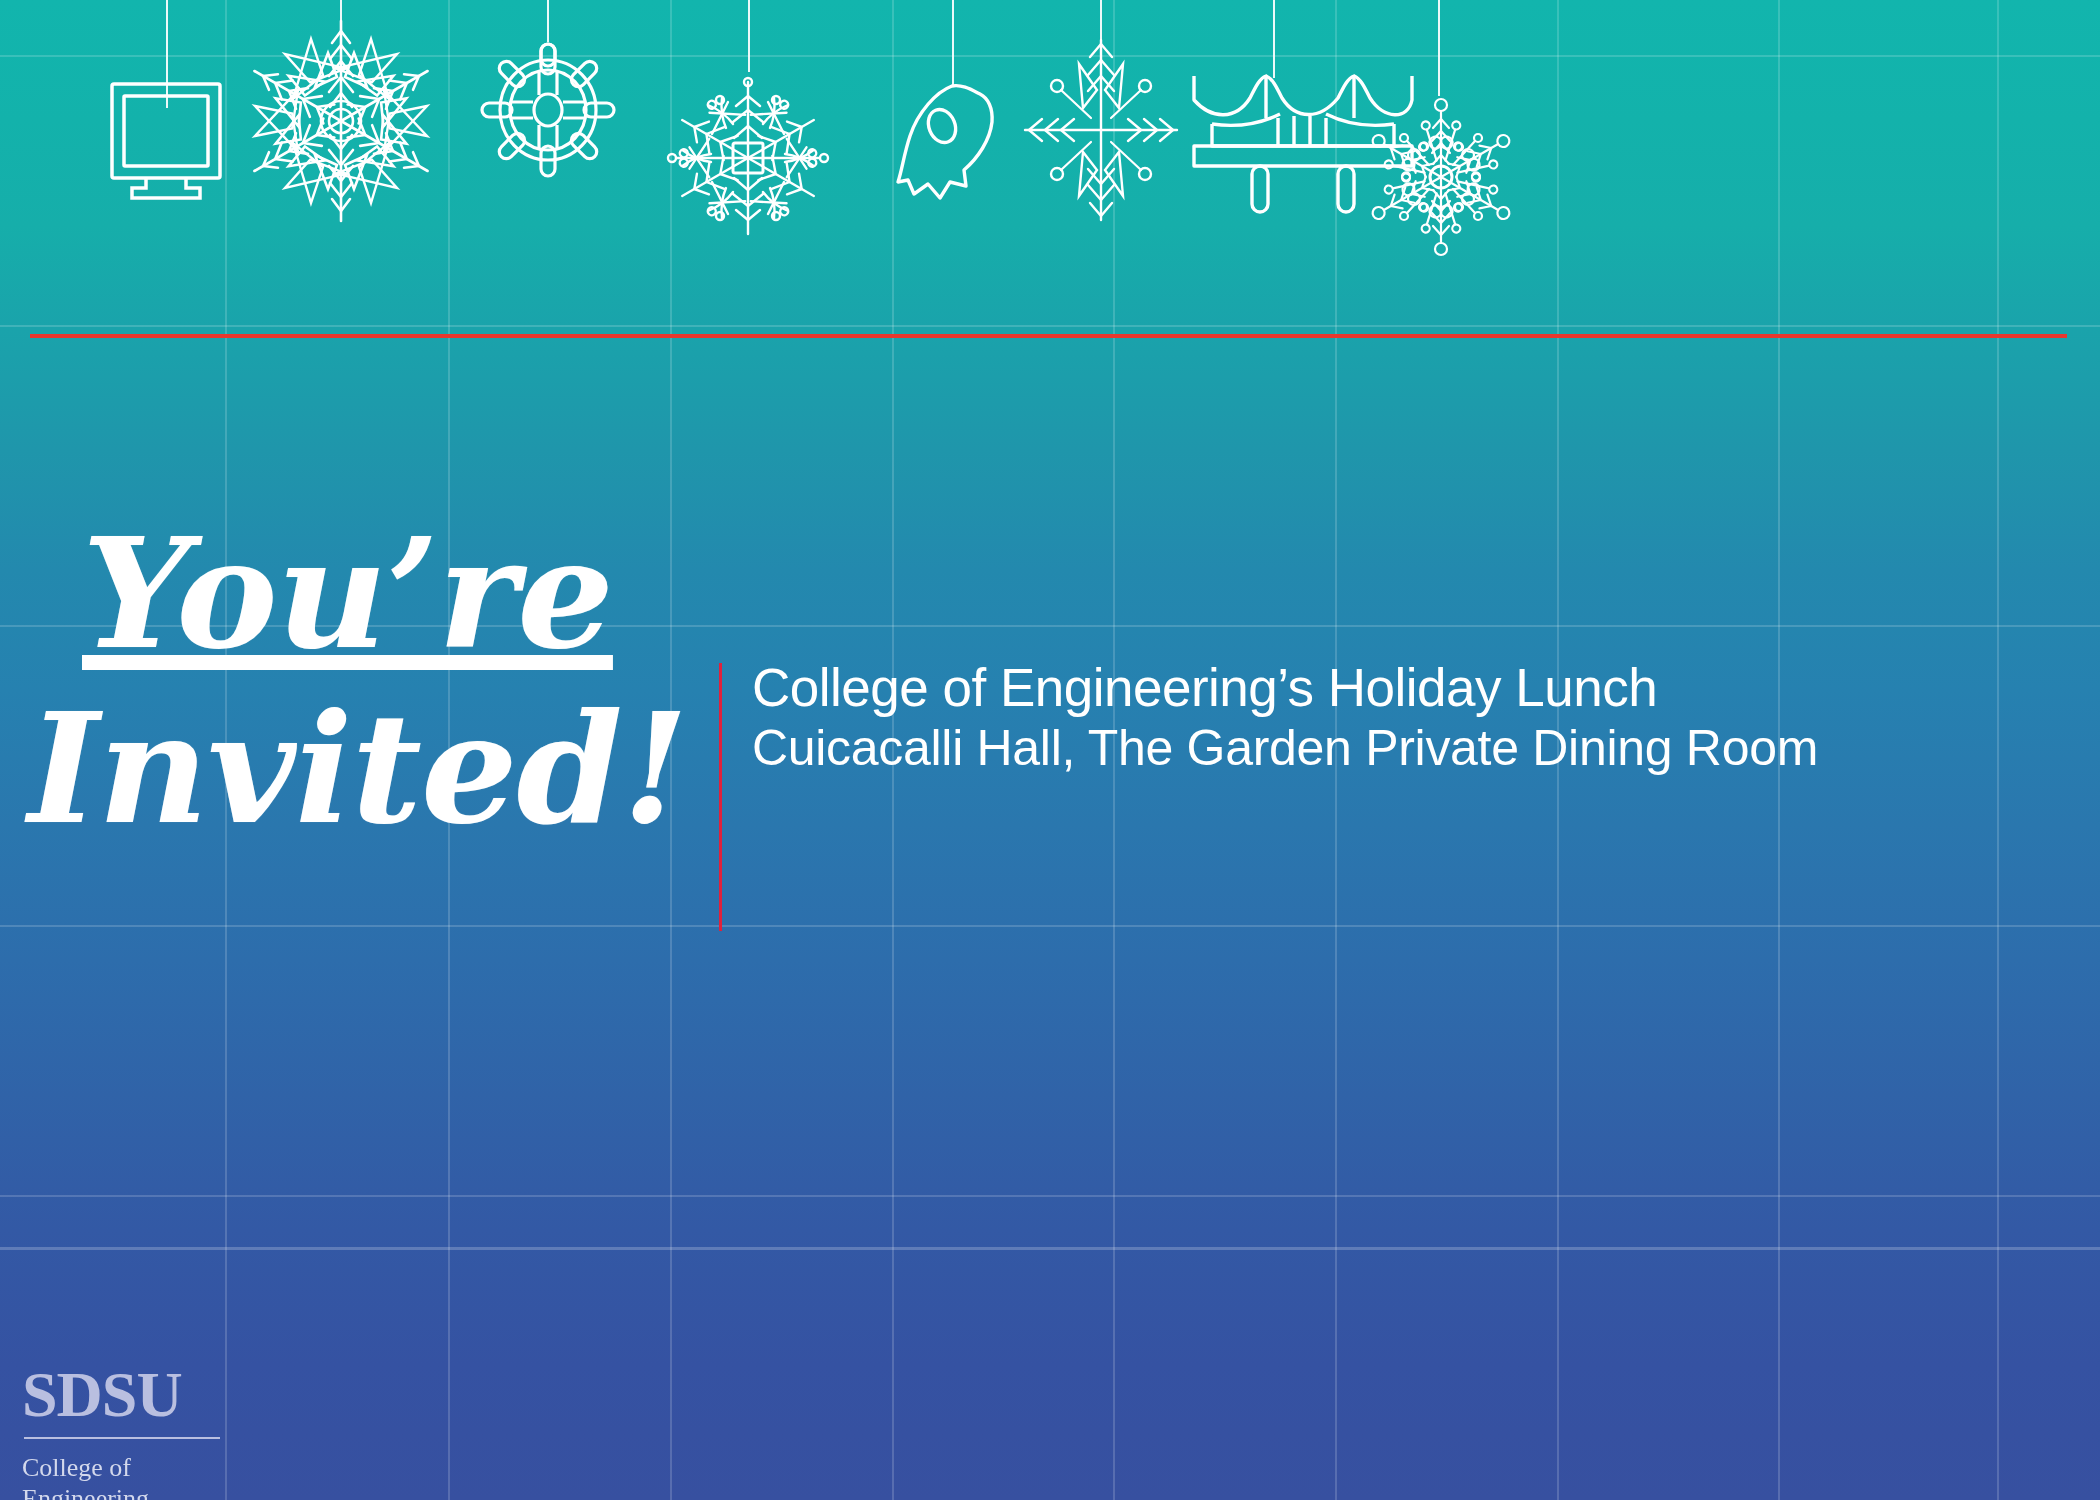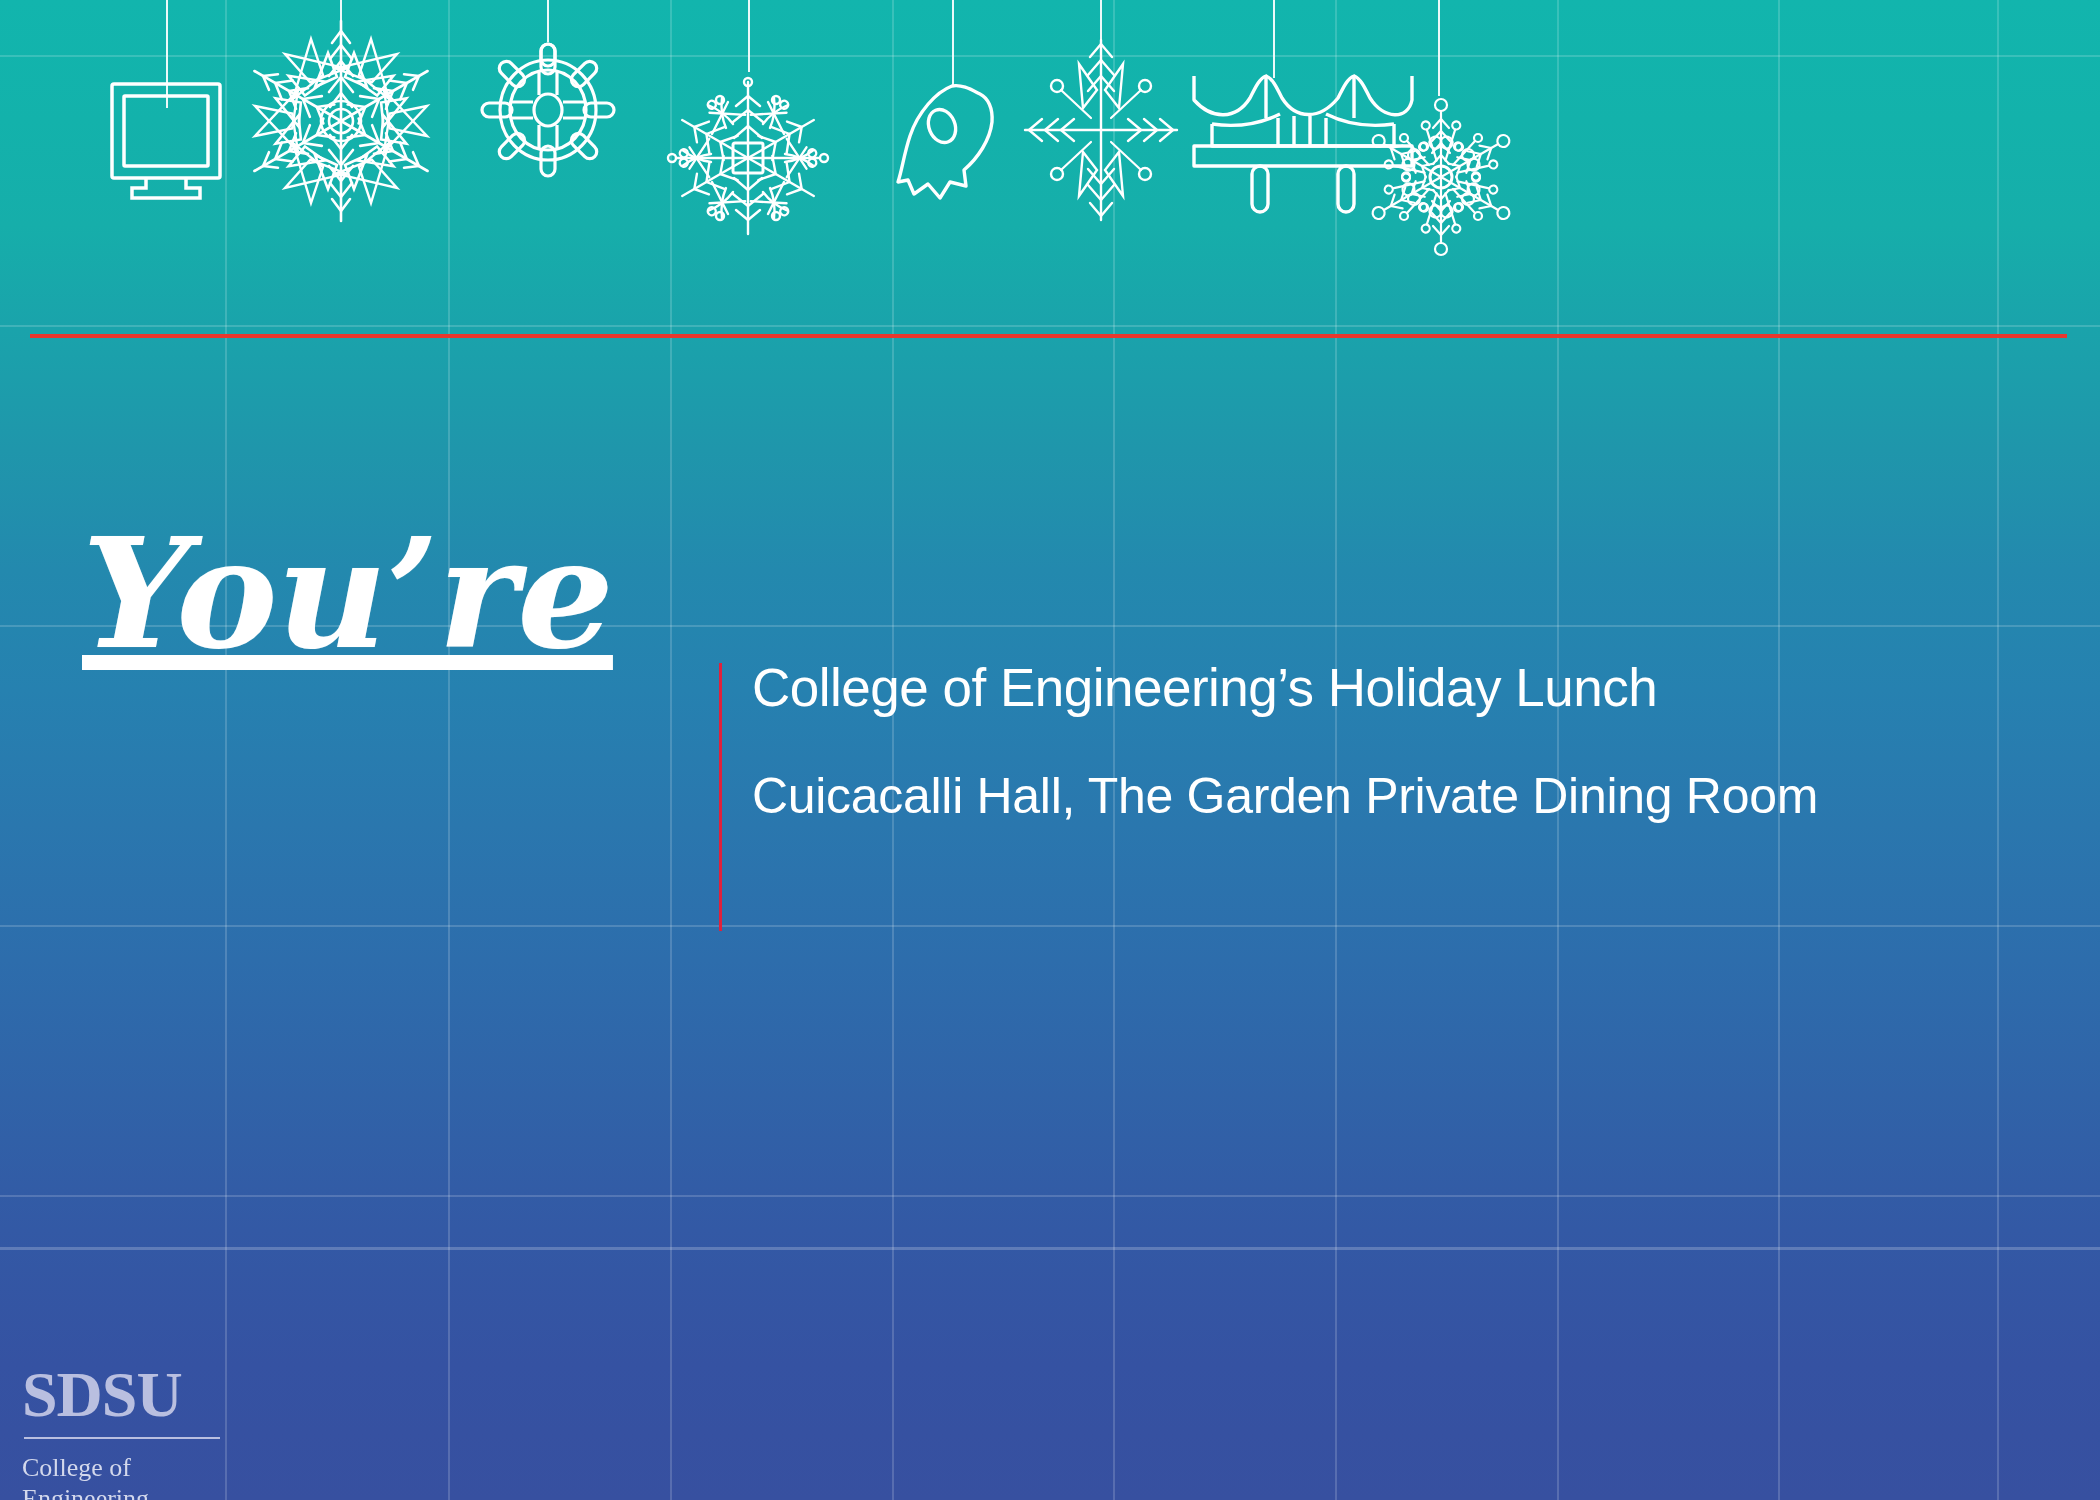--- a/index.html
+++ b/index.html
@@ -71,21 +71,20 @@
   
   .info { position:absolute; left:752px; top:660px; width:1330px; color:#ffffff; }
   .info .headline {
     font-size:53px;
     font-weight:400;
     letter-spacing:-0.5px;
     line-height:1.05;
     white-space:nowrap;
   }
   .info .sub {
-    margin-top:48px;
     font-size:50px;
     font-weight:400;
     letter-spacing:-0.3px;
     line-height:1.30;
     white-space:nowrap;
   }
 
   
   .logo { position:absolute; left:22px; top:1363px; width:330px; }
   .logo .wordmark {
@@ -436,20 +435,21 @@
         <circle cx="0" cy="0" r="11" stroke-width="3"></circle>
       </svg>
     </div>
 
   </div>
 
   <div class="red-rule-h"></div>
 
   <div class="script">
     <span class="l1">You’re</span>
+    <span class="l2">Invited!</span>
   </div>
 
   <div class="red-rule-v"></div>
 
   <div class="info">
     <div class="headline">College of Engineering’s Holiday Lunch</div>
     <div class="sub">
       <div>Cuicacalli Hall, The Garden Private Dining Room</div>
     </div>
   </div>

